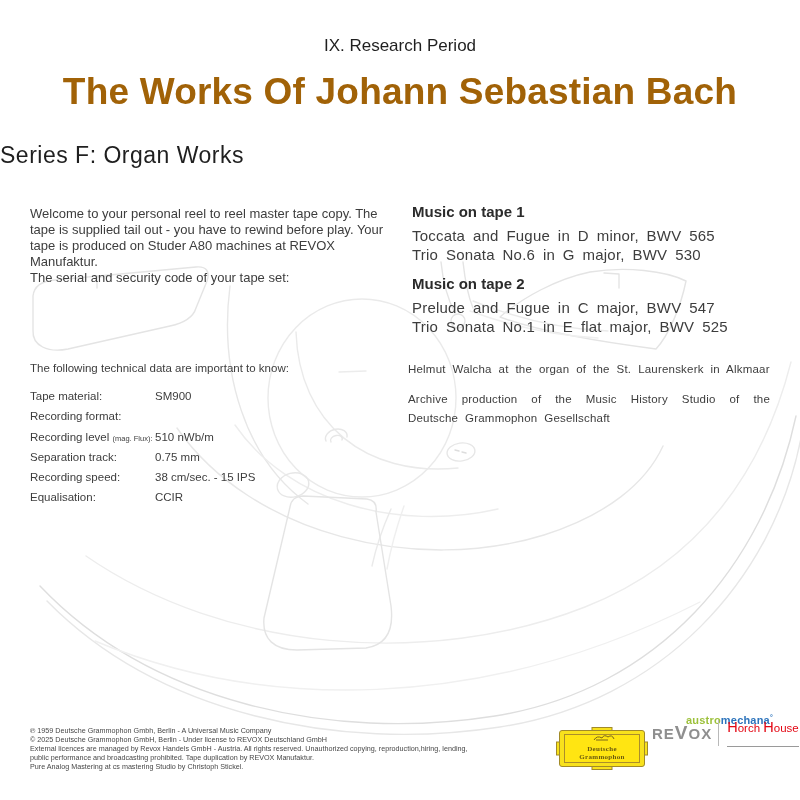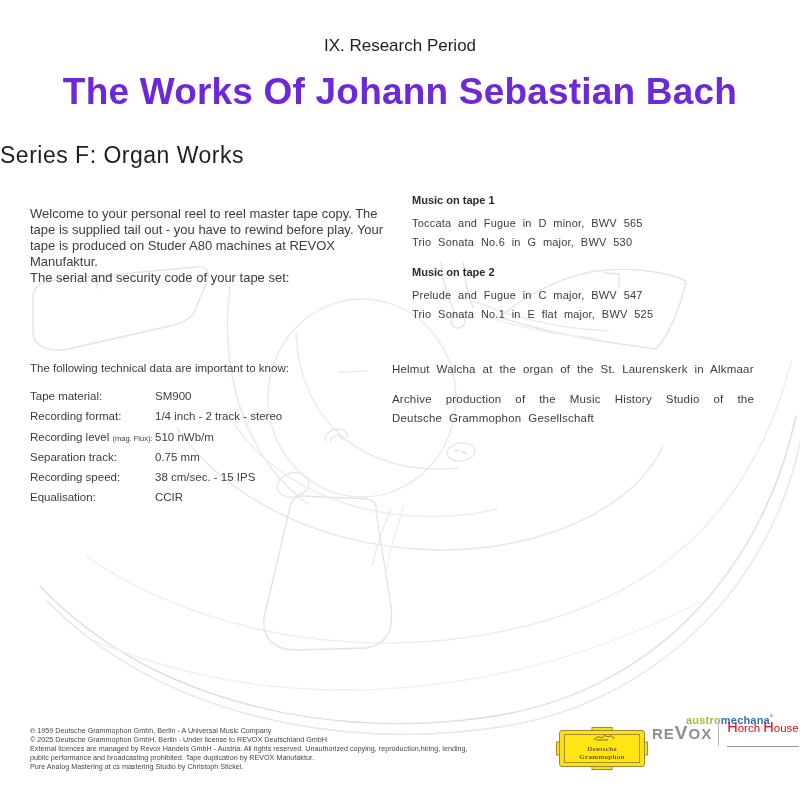--- a/index.html
+++ b/index.html
@@ -6,40 +6,40 @@
   .canvas{
     position:relative;width:800px;height:792px;background:#ffffff;overflow:hidden;
     font-family:"Liberation Sans","DejaVu Sans",sans-serif;color:#3d3d3d;
   }
   .sketch{position:absolute;left:0;top:0;width:800px;height:800px;z-index:0;}
   .layer{position:relative;z-index:1;}
 
   .period{position:absolute;top:36px;left:0;right:0;text-align:center;
     font-size:17px;color:#1f1f1f;}
   .title{position:absolute;top:70px;left:0;right:0;text-align:center;
-    font-size:37px;line-height:44px;font-weight:700;color:#6d28d9;letter-spacing:.2px;}
+    font-size:37px;line-height:44px;font-weight:700;color:#a16207;letter-spacing:.2px;}
   .series{position:absolute;top:142px;left:0;right:0;text-align:left;
     font-size:23px;color:#1f1f1f;letter-spacing:.5px;}
 
   .intro{position:absolute;left:30px;top:206px;width:374px;
     font-size:13px;line-height:16px;color:#3d3d3d;}
 
-  .musiccol{position:absolute;left:412px;top:192px;width:362px;font-size:11px;}
+  .musiccol{position:absolute;left:412px;top:204px;width:362px;font-size:15px;}
   .music-head{font-weight:700;color:#2b2b2b;line-height:16px;margin-bottom:6px;}
   .track{line-height:19px;word-spacing:3.5px;letter-spacing:.2px;}
   .tape-group + .tape-group{margin-top:12px;}
 
   .techcol{position:absolute;left:30px;top:360px;width:372px;font-size:11.5px;}
   .tech-head{line-height:16px;margin-bottom:11px;}
   .trow{display:flex;line-height:19.3px;}
   .tlabel{width:125px;flex:none;}
   .tsmall{font-size:7.5px;}
   .tval{flex:1;}
 
-  .creditcol{position:absolute;left:392px;top:360px;width:362px;font-size:11.5px;}
+  .creditcol{position:absolute;left:408px;top:360px;width:362px;font-size:11.5px;}
   .artist{line-height:19px;word-spacing:3.5px;letter-spacing:.2px;}
   .production{margin-top:11px;line-height:19px;word-spacing:3.5px;letter-spacing:.2px;
     text-align:justify;}
 
   .footer{position:absolute;left:30px;top:726px;width:540px;
     font-size:7.2px;line-height:9px;color:#474747;}
 
   .dg-logo{position:absolute;left:556px;top:727px;width:92px;height:43px;}
 
   .austromechana{position:absolute;left:686px;top:714px;
@@ -125,21 +125,20 @@
     </div>
 
     <div class="techcol">
       <div class="tech-head">The following technical data are important to know:</div>
       <div class="trow">
         <div class="tlabel"><span>Tape material:</span><span class="tsmall"></span></div>
         <div class="tval">SM900</div>
       </div>
       <div class="trow">
         <div class="tlabel"><span>Recording format:</span><span class="tsmall"></span></div>
-        <div class="tval">1/4 inch - 2 track - stereo</div>
       </div>
       <div class="trow">
         <div class="tlabel"><span>Recording level </span><span class="tsmall">(mag. Flux):</span></div>
         <div class="tval">510 nWb/m</div>
       </div>
       <div class="trow">
         <div class="tlabel"><span>Separation track:</span><span class="tsmall"></span></div>
         <div class="tval">0.75 mm</div>
       </div>
       <div class="trow">

